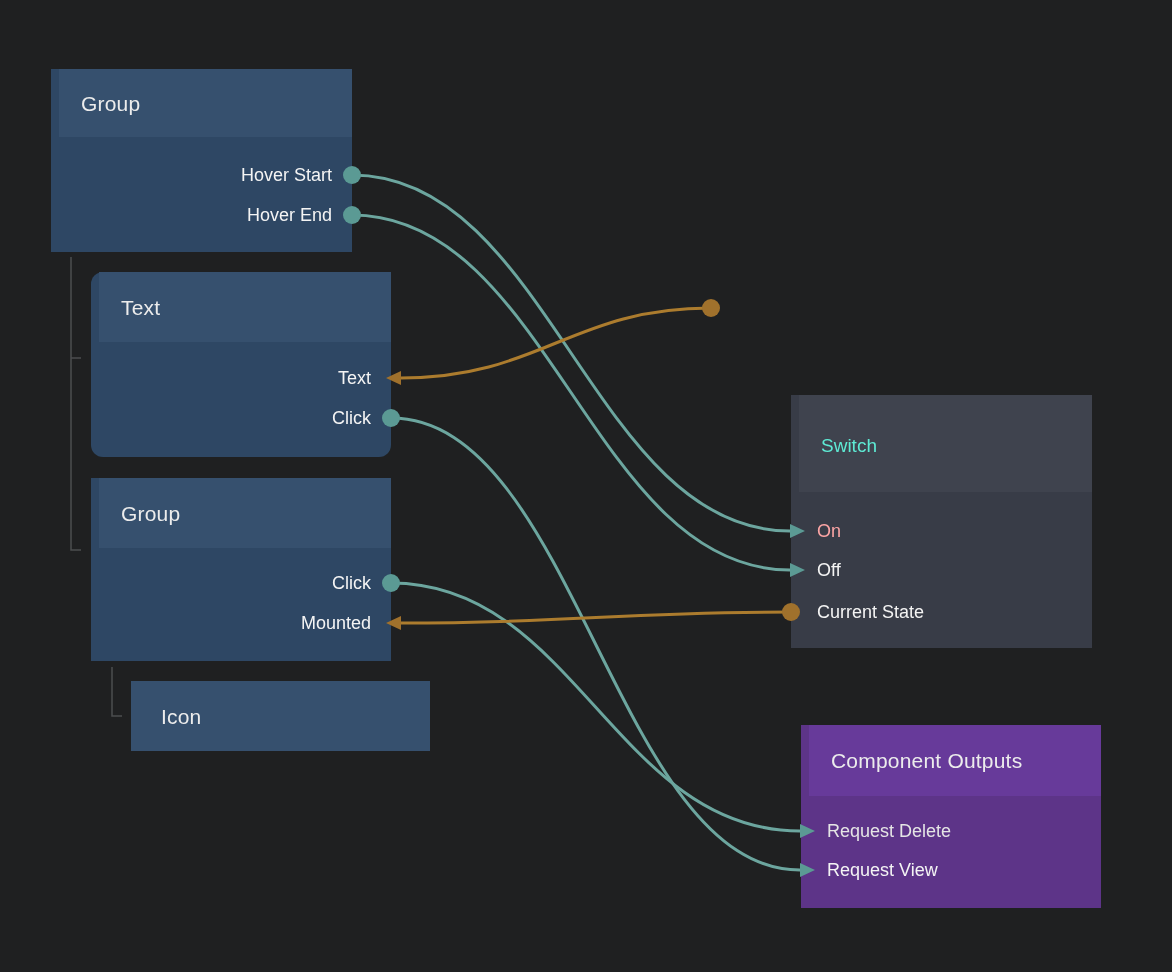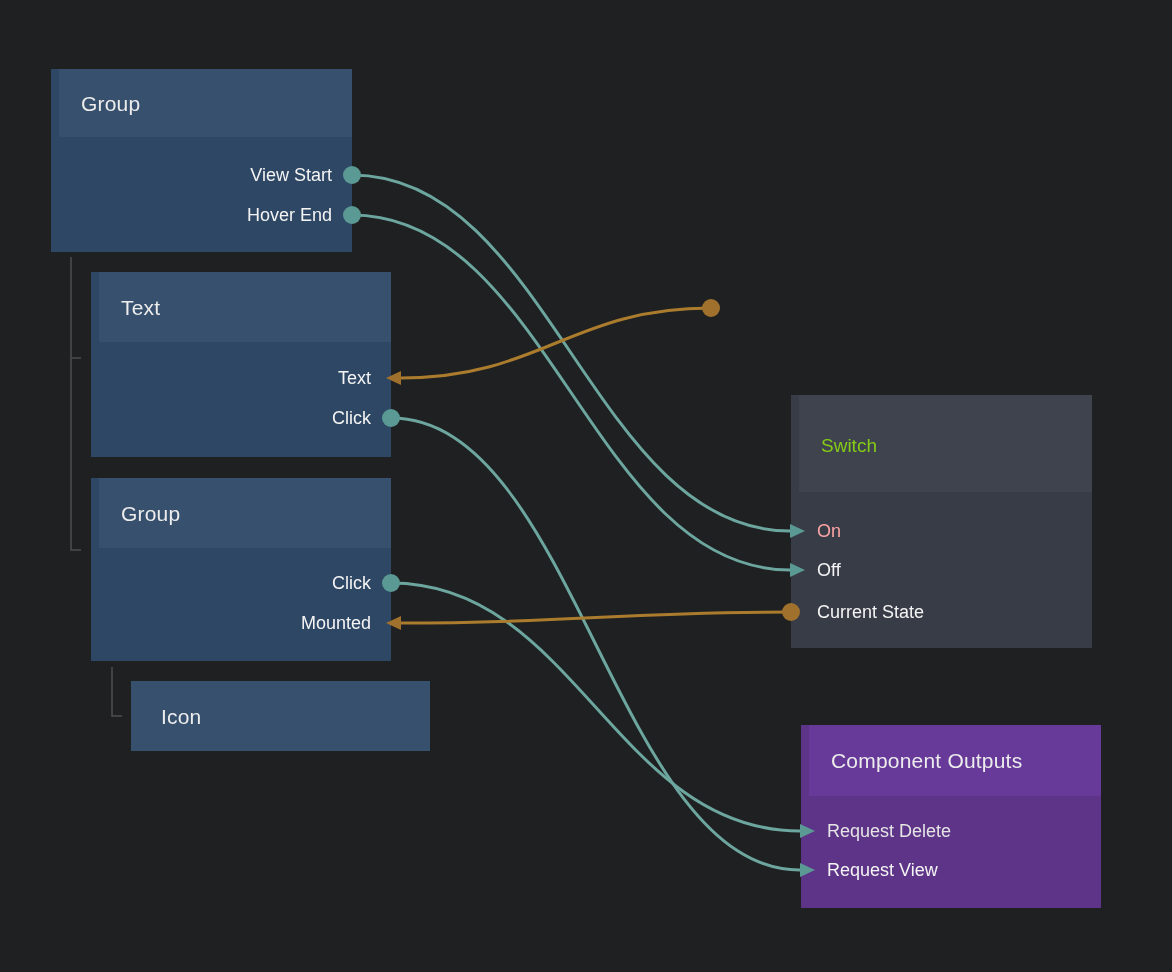--- a/index.html
+++ b/index.html
@@ -18,45 +18,45 @@
 </style>
 </head>
 <body>
 
 <div id="canvas" style="background: rgb(31, 32, 33);">
   <div id="nodes">
       <div class="node" style="left: 51px; top: 69px; width: 301px; height: 183px; background: rgb(46, 71, 100);">
         <div class="node-header" style="height: 68px; background: rgb(54, 80, 110);">
           <div class="node-title" style="color: rgb(236, 236, 236);">Group</div>
         </div>
-        <div class="port right" style="top: 93px;"><span style="color: rgb(244, 244, 244);">View Start</span></div>
+        <div class="port right" style="top: 93px;"><span style="color: rgb(244, 244, 244);">Hover Start</span></div>
         <div class="port right" style="top: 133px;"><span style="color: rgb(244, 244, 244);">Hover End</span></div>
       </div>
-      <div class="node" style="left: 91px; top: 272px; width: 300px; height: 185px; background: rgb(46, 71, 100);">
+      <div class="node" style="left: 91px; top: 272px; width: 300px; height: 185px; background: rgb(46, 71, 100); border-radius: 12px;">
         <div class="node-header" style="height: 70px; background: rgb(54, 80, 110);">
           <div class="node-title" style="color: rgb(236, 236, 236);">Text</div>
         </div>
         <div class="port right" style="top: 93px;"><span style="color: rgb(244, 244, 244);">Text</span></div>
         <div class="port right" style="top: 133px;"><span style="color: rgb(244, 244, 244);">Click</span></div>
       </div>
       <div class="node" style="left: 91px; top: 478px; width: 300px; height: 183px; background: rgb(46, 71, 100);">
         <div class="node-header" style="height: 70px; background: rgb(54, 80, 110);">
           <div class="node-title" style="color: rgb(236, 236, 236);">Group</div>
         </div>
         <div class="port right" style="top: 92px;"><span style="color: rgb(244, 244, 244);">Click</span></div>
         <div class="port right" style="top: 132px;"><span style="color: rgb(244, 244, 244);">Mounted</span></div>
       </div>
       <div class="node" style="left: 131px; top: 681px; width: 299px; height: 70px; background: rgb(54, 80, 110);">
         <div class="node-header" style="height: 70px; background: rgb(54, 80, 110);">
           <div class="node-title" style="color: rgb(236, 236, 236);">Icon</div>
         </div>
       </div>
       <div class="node" style="left: 791px; top: 395px; width: 301px; height: 253px; background: rgb(56, 60, 71);">
         <div class="node-header" style="height: 97px; background: rgb(63, 67, 78);">
-          <div class="node-subtitle" style="color: #84cc16;">Switch</div>
+          <div class="node-subtitle" style="color: #5eead4;">Switch</div>
         </div>
         <div class="port left" style="top: 123px;"><span style="color: #fca5a5;">On</span></div>
         <div class="port left" style="top: 162px;"><span style="color: rgb(244, 244, 244);">Off</span></div>
         <div class="port left" style="top: 204px;"><span style="color: rgb(244, 244, 244);">Current State</span></div>
       </div>
       <div class="node" style="left: 801px; top: 725px; width: 300px; height: 183px; background: rgb(93, 52, 136);">
         <div class="node-header" style="height: 71px; background: rgb(103, 58, 154);">
           <div class="node-title" style="color: rgb(236, 236, 236);">Component Outputs</div>
         </div>
         <div class="port left" style="top: 93px;"><span style="color: #e5e5e5;">Request Delete</span></div>

